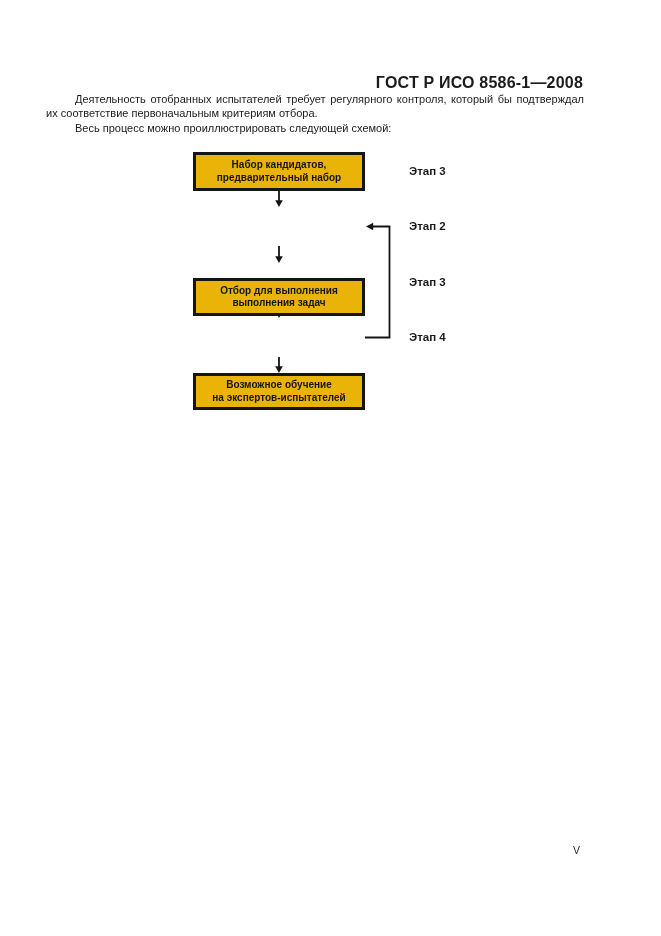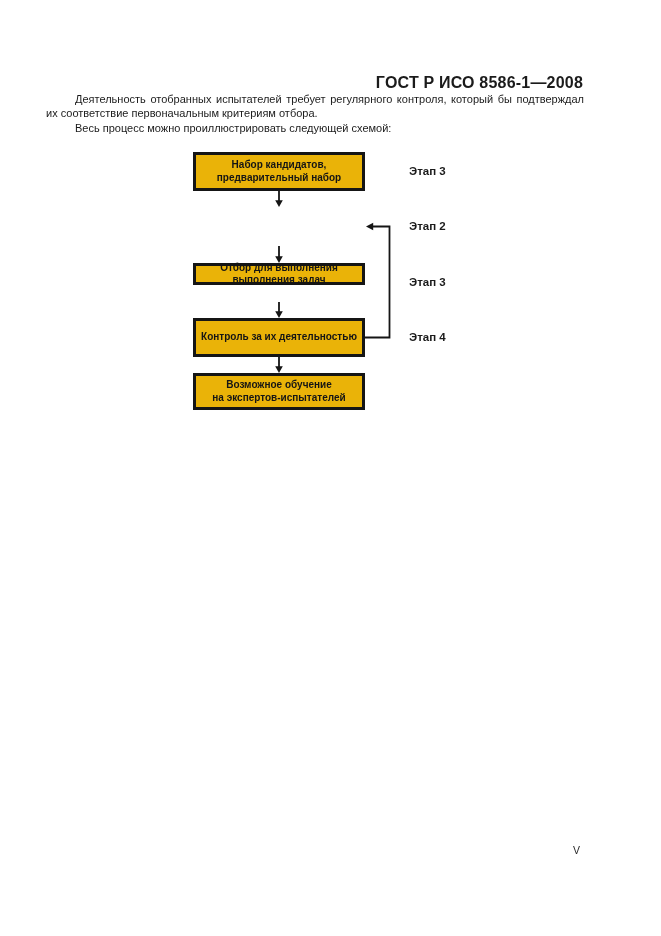--- a/index.html
+++ b/index.html
@@ -59,21 +59,21 @@
     align-items: center;
     text-align: center;
     font-size: 10px;
     font-weight: 700;
     line-height: 12.5px;
     color: #151515;
   }
   .fc-box span { display: block; }
   .fc-box.b1 { top: 152px; height: 39px; }
   .fc-box.b2 { top: 207px; height: 39px; }
-  .fc-box.b3 { top: 263px; height: 22px; }
+  .fc-box.b3 { top: 278px; height: 38px; }
   .fc-box.b4 { top: 318px; height: 39px; }
   .fc-box.b5 { top: 373px; height: 37px; }
 
   .stage-label {
     position: absolute;
     left: 409px;
     font-size: 11.5px;
     font-weight: 700;
     white-space: nowrap;
   }
@@ -133,24 +133,20 @@
     <span>Набор кандидатов,</span>
     <span>предварительный набор</span>
   </div>
 
 
   <div class="fc-box b3">
     <span>Отбор для выполнения</span>
     <span>выполнения задач</span>
   </div>
 
-  <div class="fc-box b4">
-    <span>Контроль за их деятельностью</span>
-    <span></span>
-  </div>
 
   <div class="fc-box b5">
     <span>Возможное обучение</span>
     <span>на экспертов-испытателей</span>
   </div>
 
   <div class="stage-label s1">Этап 3</div>
   <div class="stage-label s2">Этап 2</div>
   <div class="stage-label s3">Этап 3</div>
   <div class="stage-label s4">Этап 4</div>

